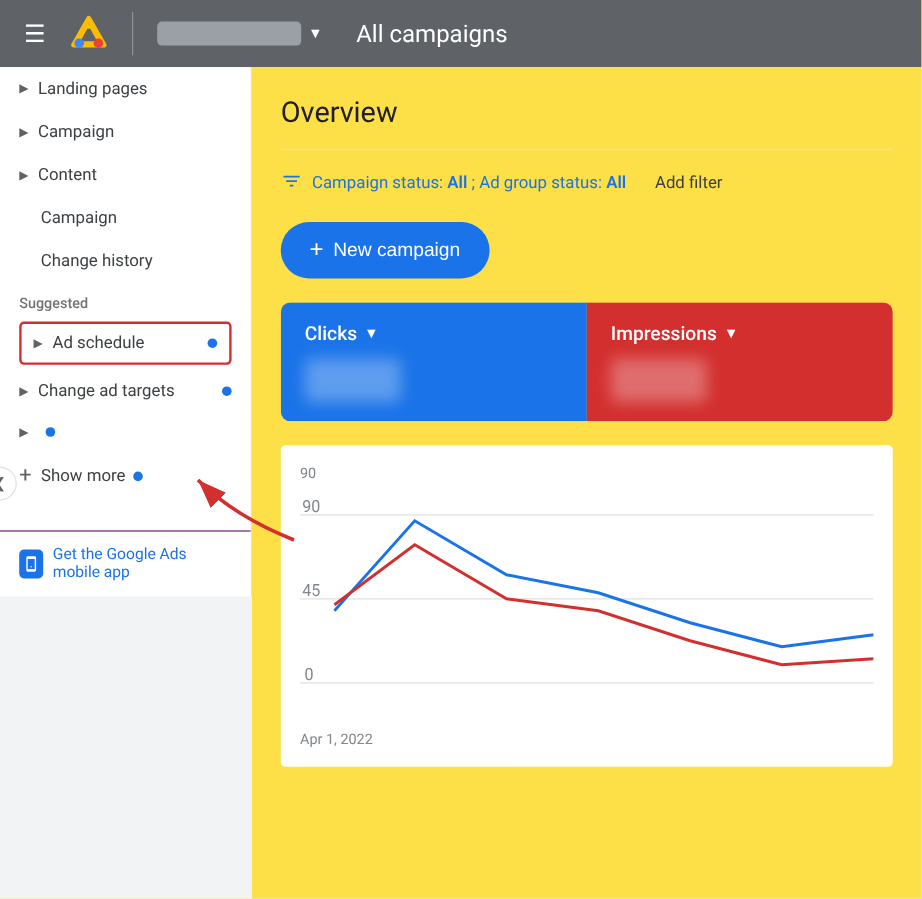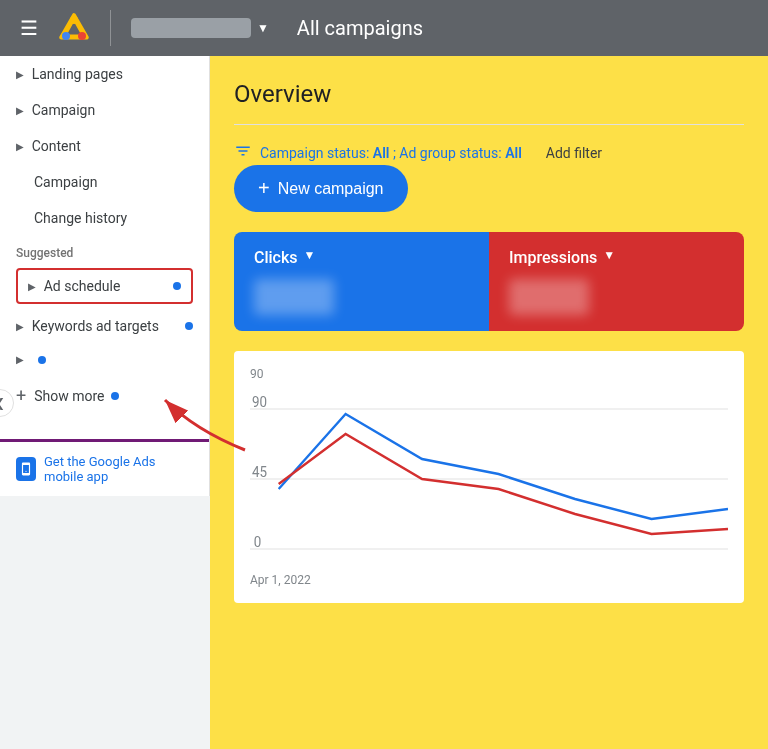--- a/index.html
+++ b/index.html
@@ -118,21 +118,21 @@
       font-size: 18px;
       color: #5f6368;
     }
     .sidebar-footer {
       position: absolute;
       bottom: 0;
       left: 0;
       right: 0;
       padding: 12px 16px;
       background: white;
-      border-top: 3px solid #701a75;
+      border-top: 1px solid #701a75;
     }
     .sidebar-footer-link {
       display: flex;
       align-items: center;
       gap: 8px;
       color: #1a73e8;
       font-size: 13px;
       cursor: pointer;
     }
     .mobile-icon {
@@ -182,20 +182,21 @@
     }
     .content-divider {
       height: 1px;
       background: #e0e0e0;
       margin-bottom: 16px;
     }
     .filter-bar {
       display: flex;
       align-items: center;
       gap: 8px;
+      margin-bottom: 20px;
     }
     .filter-icon {
       color: #1a73e8;
       font-size: 18px;
     }
     .filter-text {
       font-size: 14px;
       color: #1a73e8;
     }
     .filter-text strong {
@@ -240,21 +241,21 @@
     .metric-card {
       flex: 1;
       padding: 16px 20px;
       color: white;
       cursor: pointer;
     }
     .metric-card.blue { background: #1a73e8; }
     .metric-card.red { background: #d32f2f; }
     .metric-card-header {
       display: flex;
-      align-items: flex-start;
+      align-items: center;
       gap: 6px;
       font-size: 16px;
       font-weight: 500;
       margin-bottom: 12px;
     }
     .metric-card-header .chevron {
       font-size: 12px;
     }
     .metric-value-blur {
       width: 80px;
@@ -276,21 +277,21 @@
       color: #80868b;
       margin-bottom: 4px;
     }
     .chart-svg {
       width: 100%;
       height: 180px;
     }
     .chart-x-label {
       font-size: 12px;
       color: #80868b;
-      margin-top: 0;
+      margin-top: 16px;
     }
 
     
     .sidebar-wrapper {
       position: relative;
     }
   </style>
 </head>
 <body>
 
@@ -349,21 +350,21 @@
       <div style="position:relative; margin: 4px 8px;">
         <div class="sidebar-item highlighted" style="border: 2px solid #d32f2f; border-radius:4px; padding: 8px 10px; display:flex; align-items:center;">
           <span class="chevron">▶</span>
           <span class="sidebar-item-label">Ad schedule</span>
           <span class="sidebar-dot"></span>
         </div>
       </div>
 
       <div class="sidebar-item">
         <span class="chevron">▶</span>
-        <span class="sidebar-item-label">Keywords ad targets</span>
+        <span class="sidebar-item-label">Change ad targets</span>
         <span class="sidebar-dot"></span>
       </div>
       <div class="sidebar-item">
         <span class="chevron">▶</span>
         <span class="sidebar-dot"></span>
       </div>
 
       <div class="sidebar-add">
         <span class="plus">+</span>
         <span>Show more</span>

